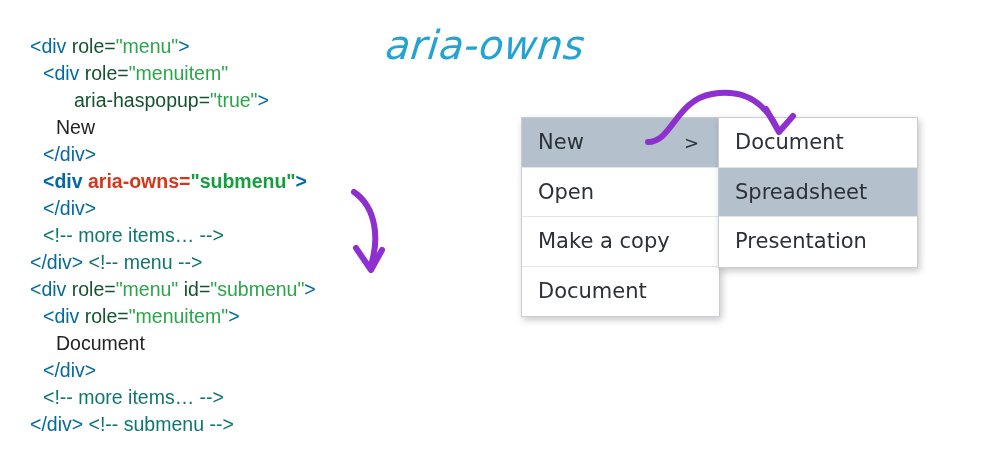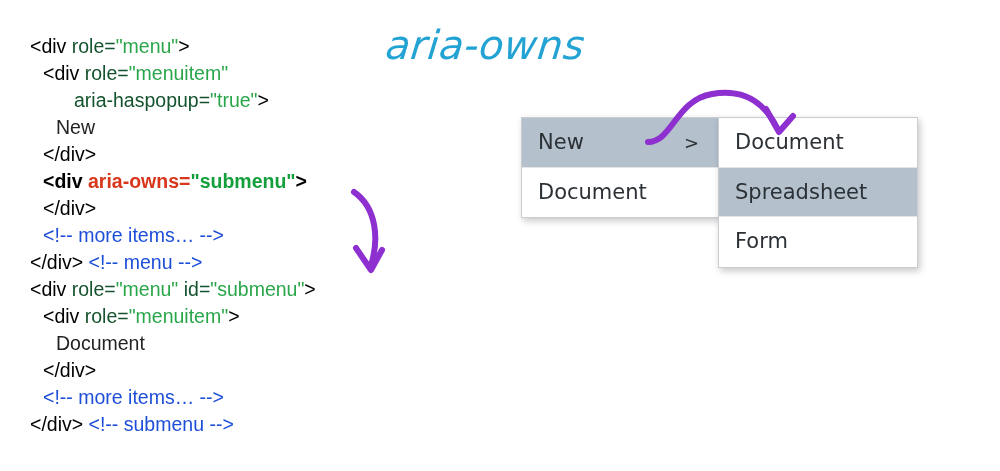--- a/index.html
+++ b/index.html
@@ -39,25 +39,25 @@
   #code {
     position: absolute;
     left: 30px;
     top: 33px;
     font-family: "Liberation Sans", sans-serif;
     font-size: 19.5px;
     line-height: 27px;
     white-space: pre;
   }
   #code .line { white-space: pre; height: 27px; }
-  .tag  { color: #000000; }
+  .tag  { color: #0369a1; }
   .attr { color: #14532d; }
   .val  { color: #2aa64a; }
   .txt  { color: #232323; }
-  .cmt  { color: #1d4ed8; }
+  .cmt  { color: #0f766e; }
   .bold { font-weight: bold; }
   .bold .attr { color: #d8361a; }
   .bold .val  { color: #13a03c; }
 
   
   .menu {
     position: absolute;
     background: #ffffff;
     border: 1px solid #c9cdd2;
     box-shadow: 2px 3px 7px rgba(0,0,0,0.22);
@@ -112,27 +112,29 @@
 <body>
 
 <div id="stage">
 
   <div id="title">aria-owns</div>
 
   <div id="code"><div class="line"><span class="tag">&lt;div </span><span class="attr">role</span><span class="attr">=</span><span class="val">"menu"</span><span class="tag">&gt;</span></div><div class="line"><span style="display: inline-block; width: 13px;"></span><span class="tag">&lt;div </span><span class="attr">role</span><span class="attr">=</span><span class="val">"menuitem"</span></div><div class="line"><span style="display: inline-block; width: 44px;"></span><span class="attr">aria-haspopup</span><span class="attr">=</span><span class="val">"true"</span><span class="tag">&gt;</span></div><div class="line"><span style="display: inline-block; width: 26px;"></span><span class="txt">New</span></div><div class="line"><span style="display: inline-block; width: 13px;"></span><span class="tag">&lt;/div&gt;</span></div><div class="line bold"><span style="display: inline-block; width: 13px;"></span><span class="tag">&lt;div </span><span class="attr">aria-owns</span><span class="attr">=</span><span class="val">"submenu"</span><span class="tag">&gt;</span></div><div class="line"><span style="display: inline-block; width: 13px;"></span><span class="tag">&lt;/div&gt;</span></div><div class="line"><span style="display: inline-block; width: 13px;"></span><span class="cmt">&lt;!-- more items… --&gt;</span></div><div class="line"><span class="tag">&lt;/div&gt; </span><span class="cmt">&lt;!-- menu --&gt;</span></div><div class="line"><span class="tag">&lt;div </span><span class="attr">role</span><span class="attr">=</span><span class="val">"menu"</span><span class="attr"> id</span><span class="attr">=</span><span class="val">"submenu"</span><span class="tag">&gt;</span></div><div class="line"><span style="display: inline-block; width: 13px;"></span><span class="tag">&lt;div </span><span class="attr">role</span><span class="attr">=</span><span class="val">"menuitem"</span><span class="tag">&gt;</span></div><div class="line"><span style="display: inline-block; width: 26px;"></span><span class="txt">Document</span></div><div class="line"><span style="display: inline-block; width: 13px;"></span><span class="tag">&lt;/div&gt;</span></div><div class="line"><span style="display: inline-block; width: 13px;"></span><span class="cmt">&lt;!-- more items… --&gt;</span></div><div class="line"><span class="tag">&lt;/div&gt; </span><span class="cmt">&lt;!-- submenu --&gt;</span></div></div>
 
   <div class="menu" id="main-menu">
       <div class="menu-item selected"><span>New</span><span class="submenu-caret">&gt;</span></div>
+      <div class="menu-item"><span>Open</span></div>
+      <div class="menu-item"><span>Make a copy</span></div>
       <div class="menu-item"><span>Document</span></div>
     </div>
 
   <div class="menu" id="sub-menu">
       <div class="menu-item"><span>Document</span></div>
       <div class="menu-item selected"><span>Spreadsheet</span></div>
-      <div class="menu-item"><span>Form</span></div>
+      <div class="menu-item"><span>Presentation</span></div>
     </div>
 
   <svg id="arrows" viewBox="0 0 1000 471" xmlns="http://www.w3.org/2000/svg">
 
     <g>
       <path d="M 354 192 C 377 208, 379 240, 371 265" fill="none" stroke="#8e2fd0" stroke-width="6" stroke-linecap="round"></path>
       <path d="M 356 248 L 371 270 L 382 250" fill="none" stroke="#8e2fd0" stroke-width="6" stroke-linecap="round" stroke-linejoin="round"></path>
     </g>
 
     <g>

